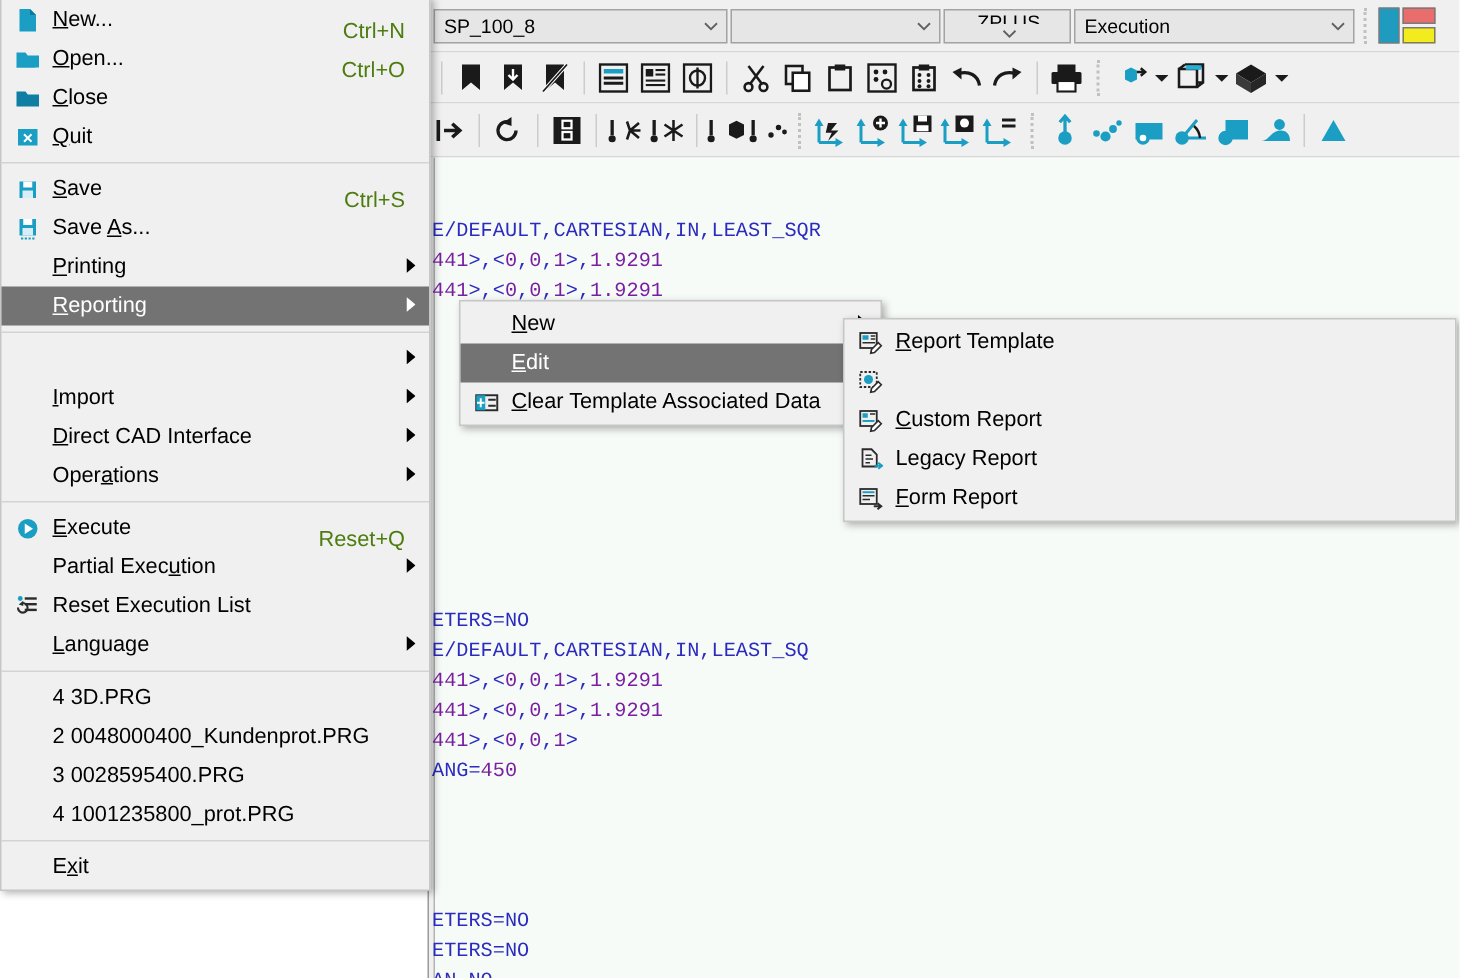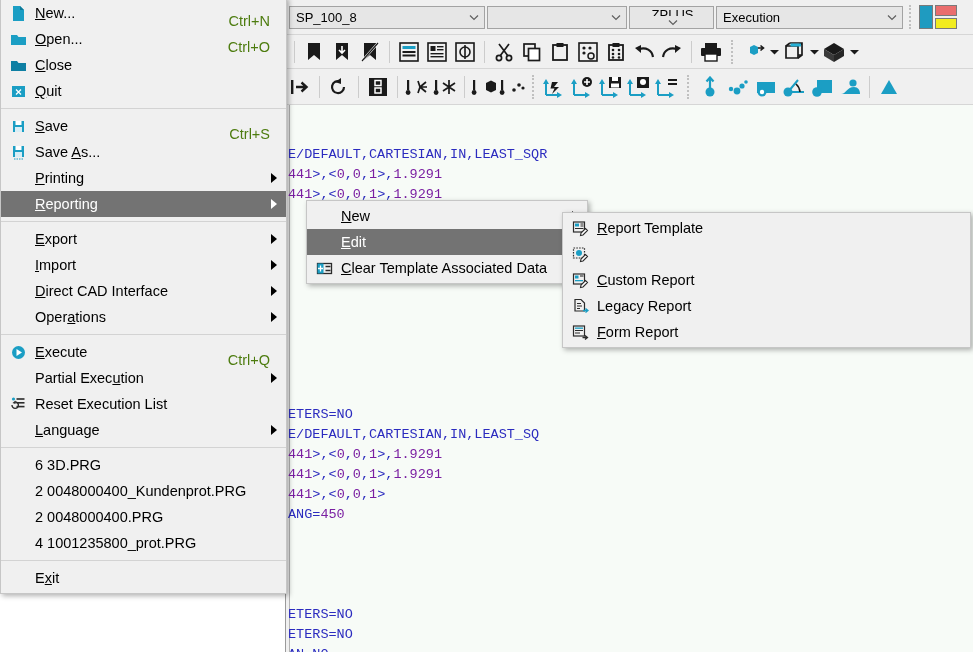--- a/index.html
+++ b/index.html
@@ -541,21 +541,20 @@
       <div class="mi h ">
         <span class="ico"></span>
         <span class="lbl"><u class="mn">R</u>eporting</span>
         <span class="arw"><svg width="6" height="10" viewBox="0 0 6 10">
             <path d="M0 0 L6 5 L0 10 Z" fill="currentColor"></path>
           </svg></span>
       </div>
       <div class="sep"></div>
       <div class="mi ">
         <span class="ico"></span>
-        <span class="lbl"><u class="mn">E</u>xport</span>
         <span class="arw"><svg width="6" height="10" viewBox="0 0 6 10">
             <path d="M0 0 L6 5 L0 10 Z" fill="currentColor"></path>
           </svg></span>
       </div>
       <div class="mi ">
         <span class="ico"></span>
         <span class="lbl"><u class="mn">I</u>mport</span>
         <span class="arw"><svg width="6" height="10" viewBox="0 0 6 10">
             <path d="M0 0 L6 5 L0 10 Z" fill="currentColor"></path>
           </svg></span>
@@ -576,21 +575,21 @@
       </div>
       <div class="sep"></div>
       <div class="mi">
         <span class="ico">
           <svg width="17" height="17" viewBox="0 0 17 17">
             <circle cx="8.5" cy="8.5" r="6.5" fill="#1b9ec4"></circle>
             <path d="M6.5 5 L12 8.5 L6.5 12 Z" fill="#fff"></path>
           </svg>
         </span>
         <span class="lbl"><u class="mn">E</u>xecute</span>
-        <span class="acc">Ctrl+Q</span>
+        <span class="acc">Reset+Q</span>
       </div>
       <div class="mi ">
         <span class="ico"></span>
         <span class="lbl">Partial Exec<u class="mn">u</u>tion</span>
         <span class="arw"><svg width="6" height="10" viewBox="0 0 6 10">
             <path d="M0 0 L6 5 L0 10 Z" fill="currentColor"></path>
           </svg></span>
       </div>
       <div class="mi">
         <span class="ico">
@@ -608,29 +607,29 @@
       <div class="mi ">
         <span class="ico"></span>
         <span class="lbl"><u class="mn">L</u>anguage</span>
         <span class="arw"><svg width="6" height="10" viewBox="0 0 6 10">
             <path d="M0 0 L6 5 L0 10 Z" fill="currentColor"></path>
           </svg></span>
       </div>
       <div class="sep"></div>
       <div class="mi ">
         <span class="ico"></span>
-        <span class="lbl">6 3D.PRG</span>
+        <span class="lbl">4 3D.PRG</span>
       </div>
       <div class="mi ">
         <span class="ico"></span>
         <span class="lbl">2 0048000400_Kundenprot.PRG</span>
       </div>
       <div class="mi ">
         <span class="ico"></span>
-        <span class="lbl">2 0048000400.PRG</span>
+        <span class="lbl">3 0028595400.PRG</span>
       </div>
       <div class="mi ">
         <span class="ico"></span>
         <span class="lbl">4 1001235800_prot.PRG</span>
       </div>
       <div class="sep"></div>
       <div class="mi ">
         <span class="ico"></span>
         <span class="lbl">E<u class="mn">x</u>it</span>
       </div>

